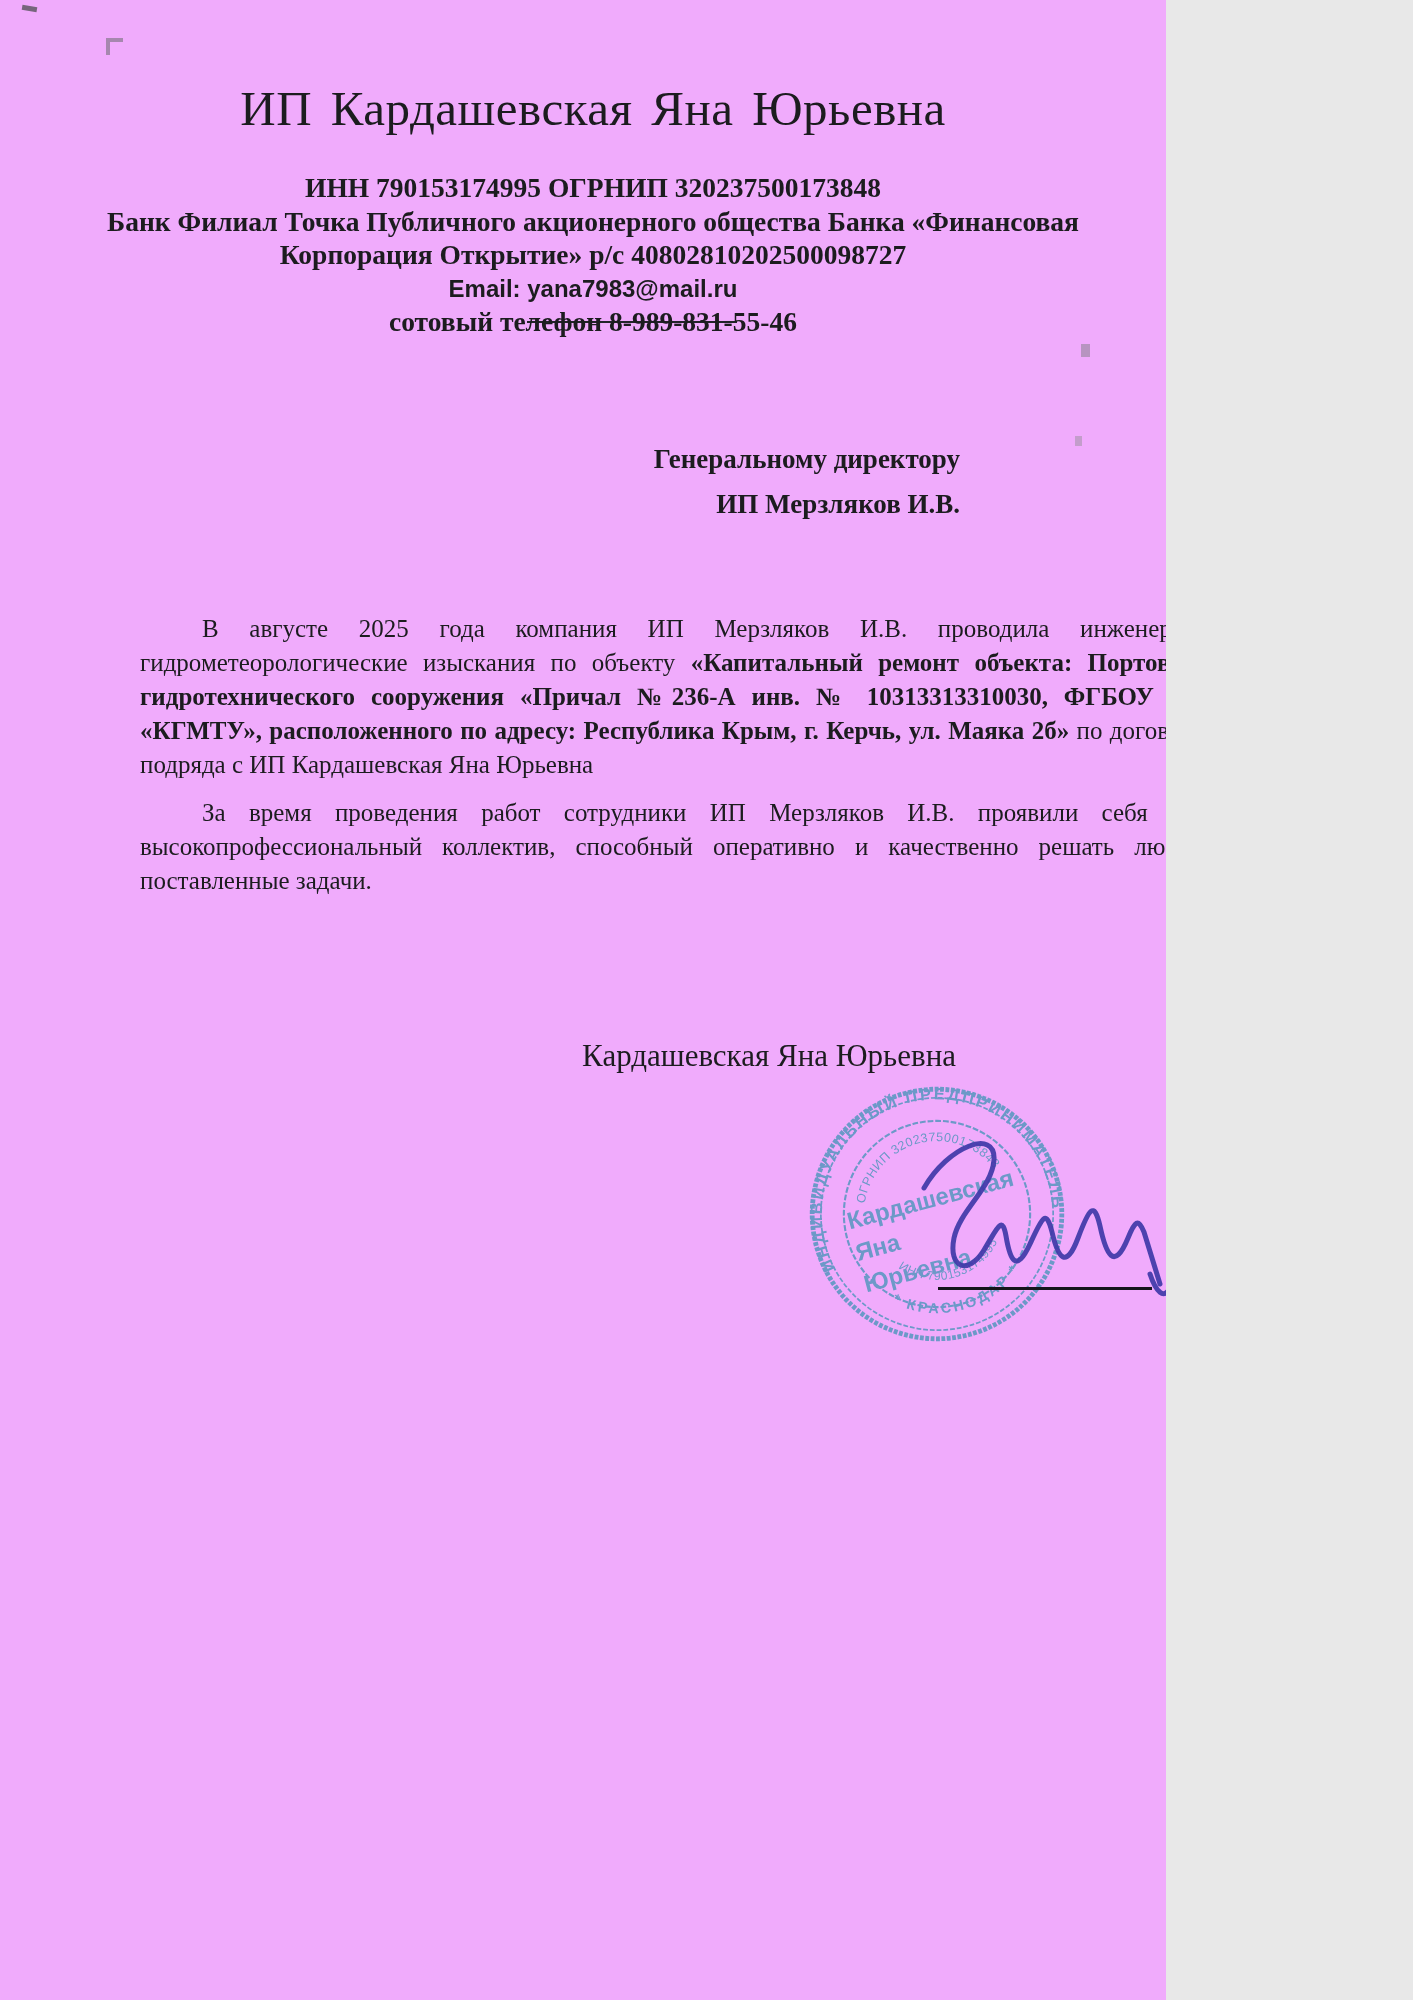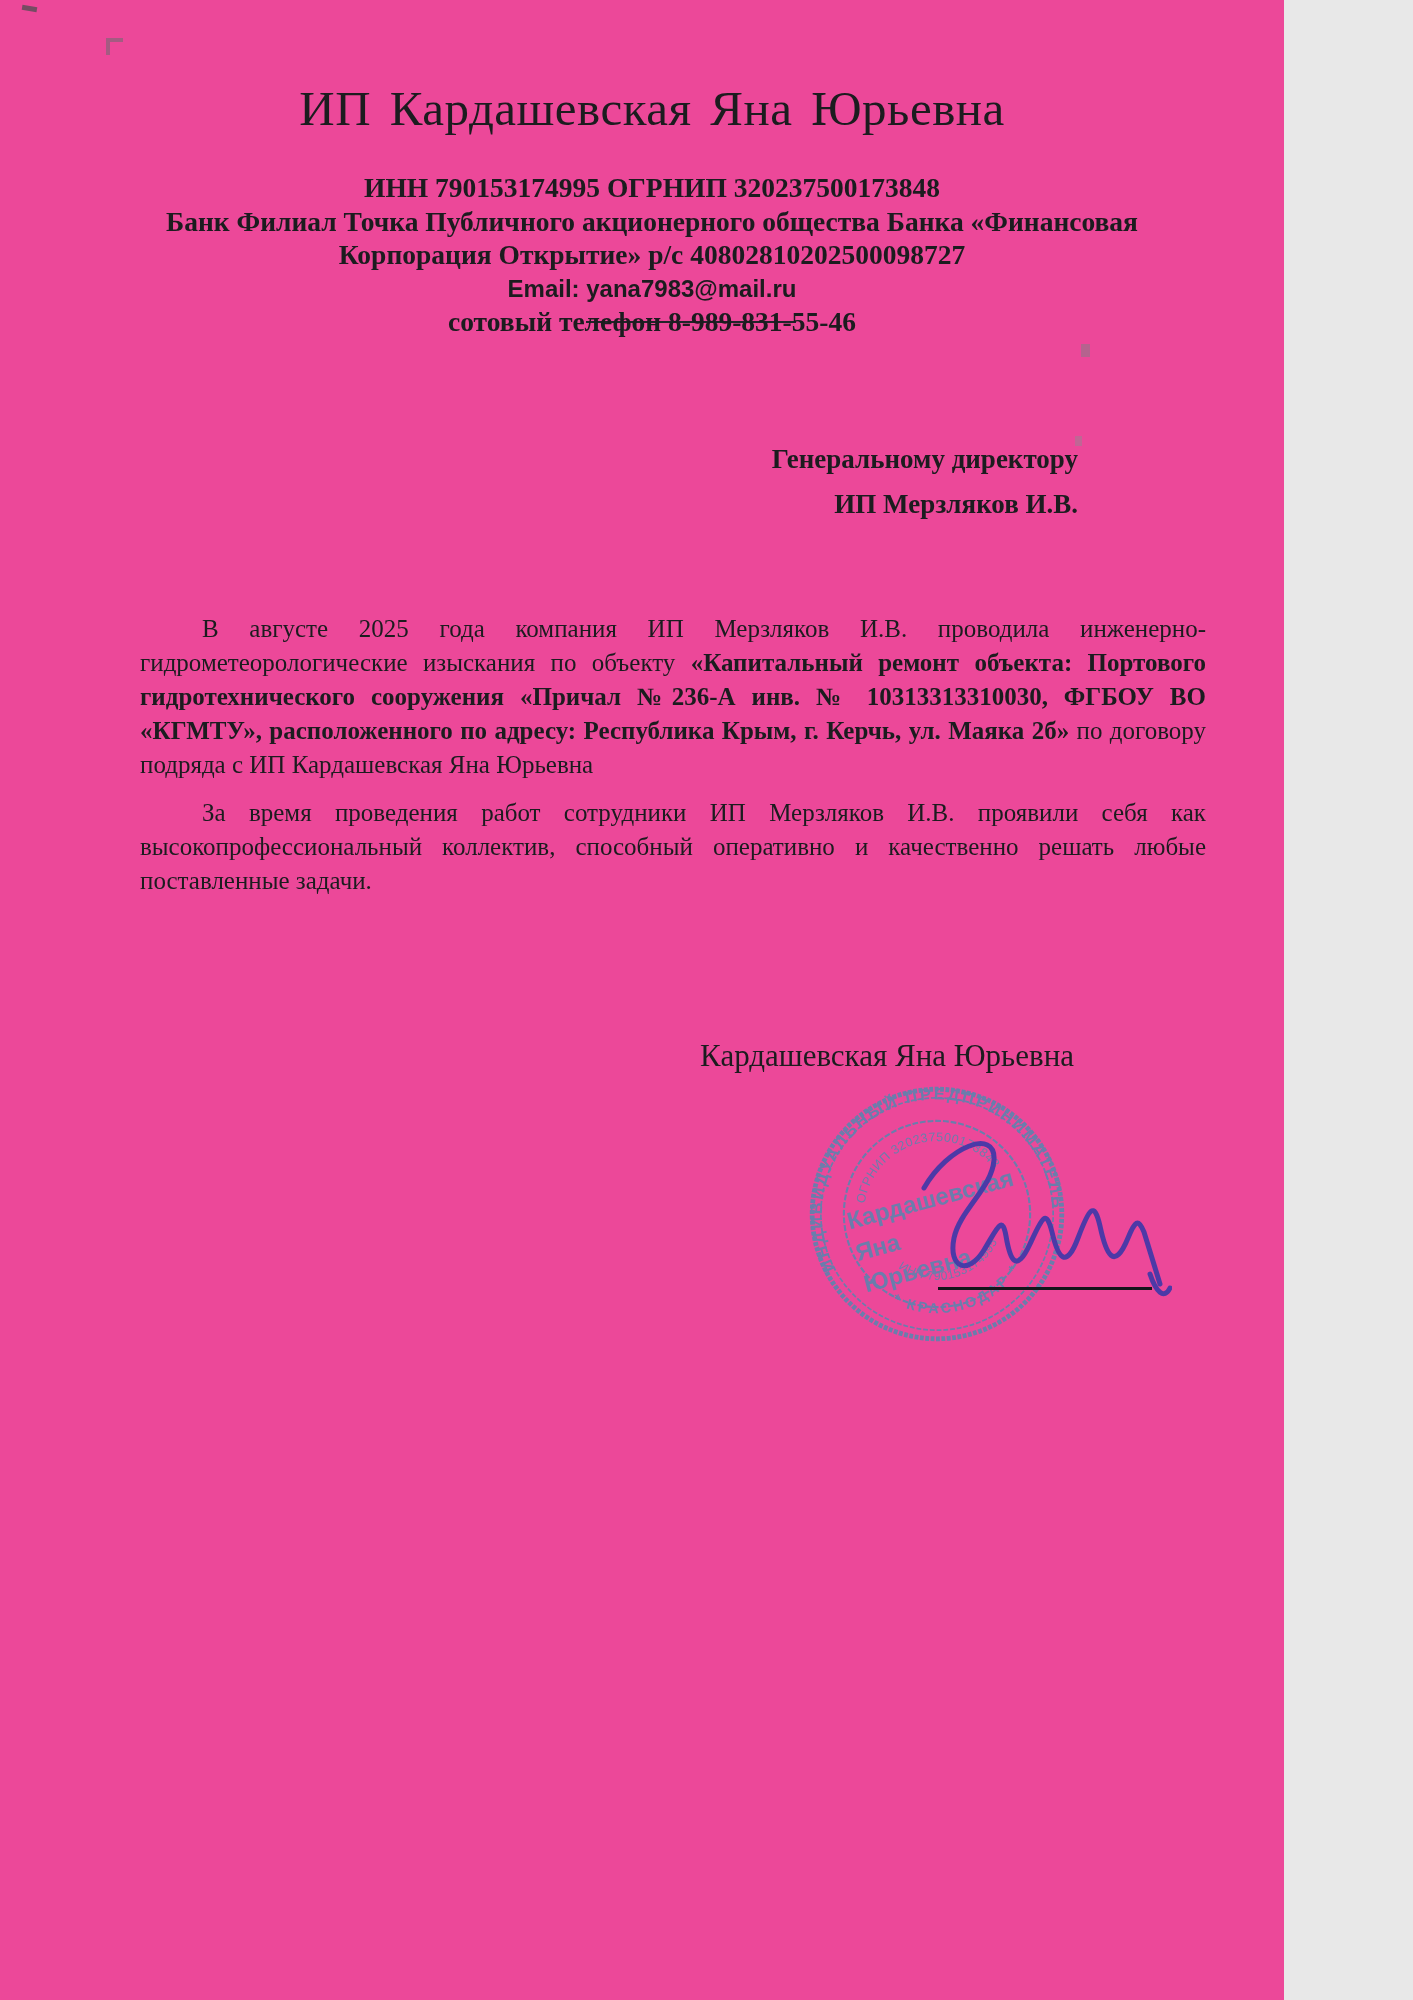--- a/index.html
+++ b/index.html
@@ -1,18 +1,18 @@
 <!DOCTYPE html>
 <html><head>
 <meta charset="utf-8">
 <style>
   html,body { margin:0; padding:0; background:#e8e8e8; }
   .page {
-    position:relative; width:1284px; height:2000px;
-    background:#ec4899; overflow:hidden;
+    position:relative; width:1166px; height:2000px;
+    background:#f0abfc; overflow:hidden;
     font-family:"Liberation Serif", serif; color:#1c1c1f;
   }
   
   .letterhead { position:absolute; top:80px; left:30px; right:10px; text-align:center; }
   .lh-title { font-size:49px; line-height:57px; font-weight:normal; letter-spacing:0.5px; word-spacing:6px; }
   .lh-info { margin-top:34px; font-weight:bold; font-size:27.5px; line-height:33.5px;text-align:center; }
   .lh-line { white-space:nowrap; }
   .email-line { font-family:"Liberation Sans", sans-serif; font-size:24px; }
   .email-value { border-bottom:2.5px solid #23232a; padding-bottom:19px; }
   

